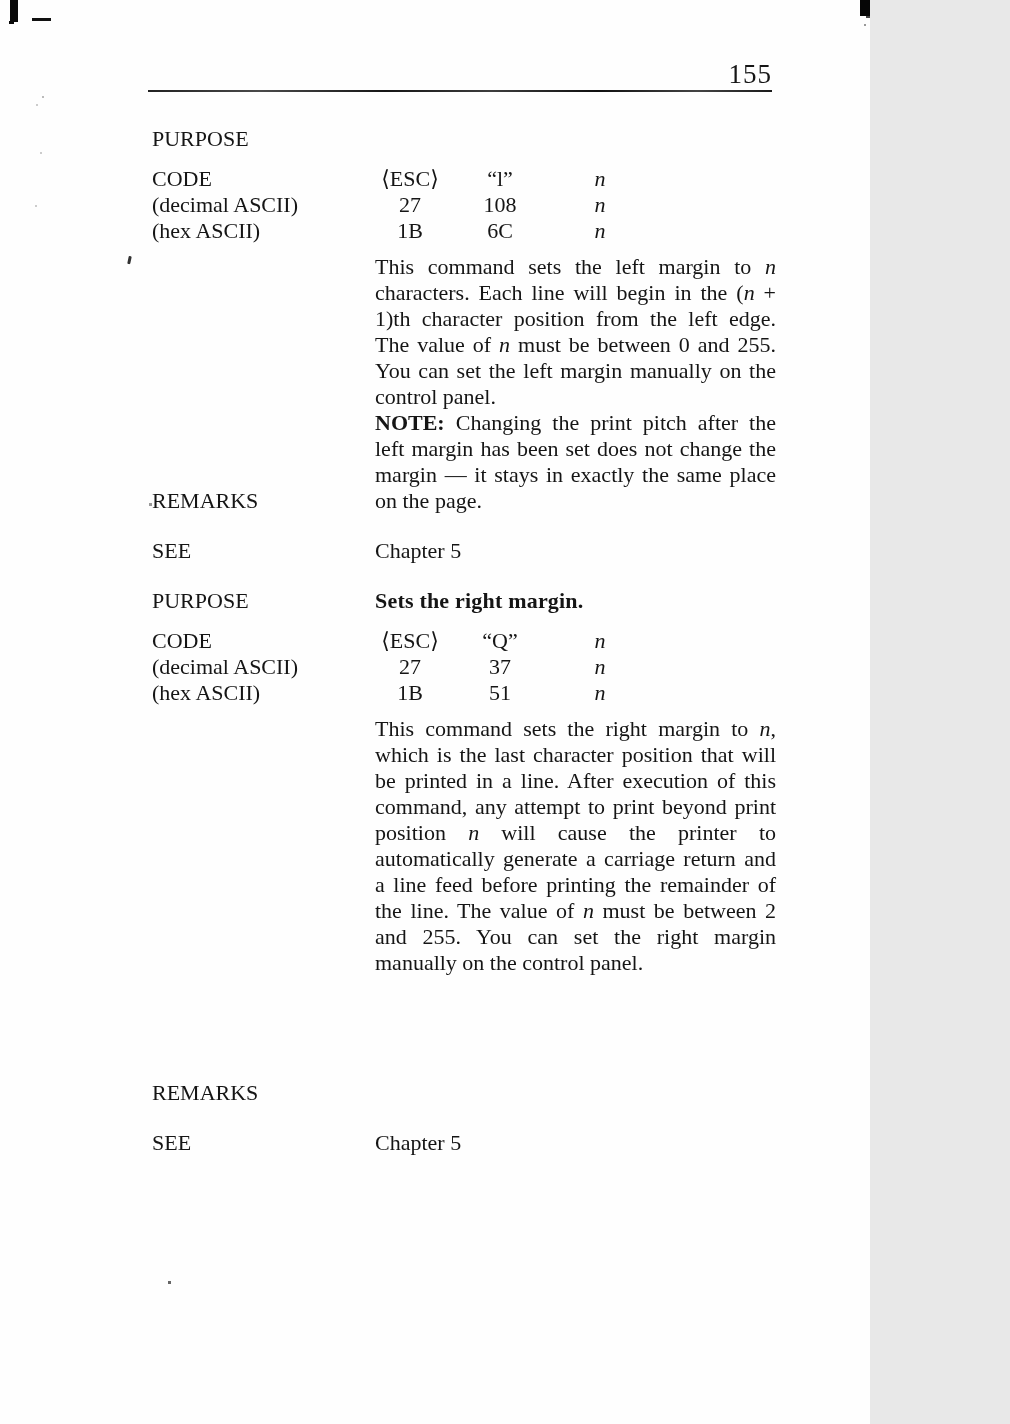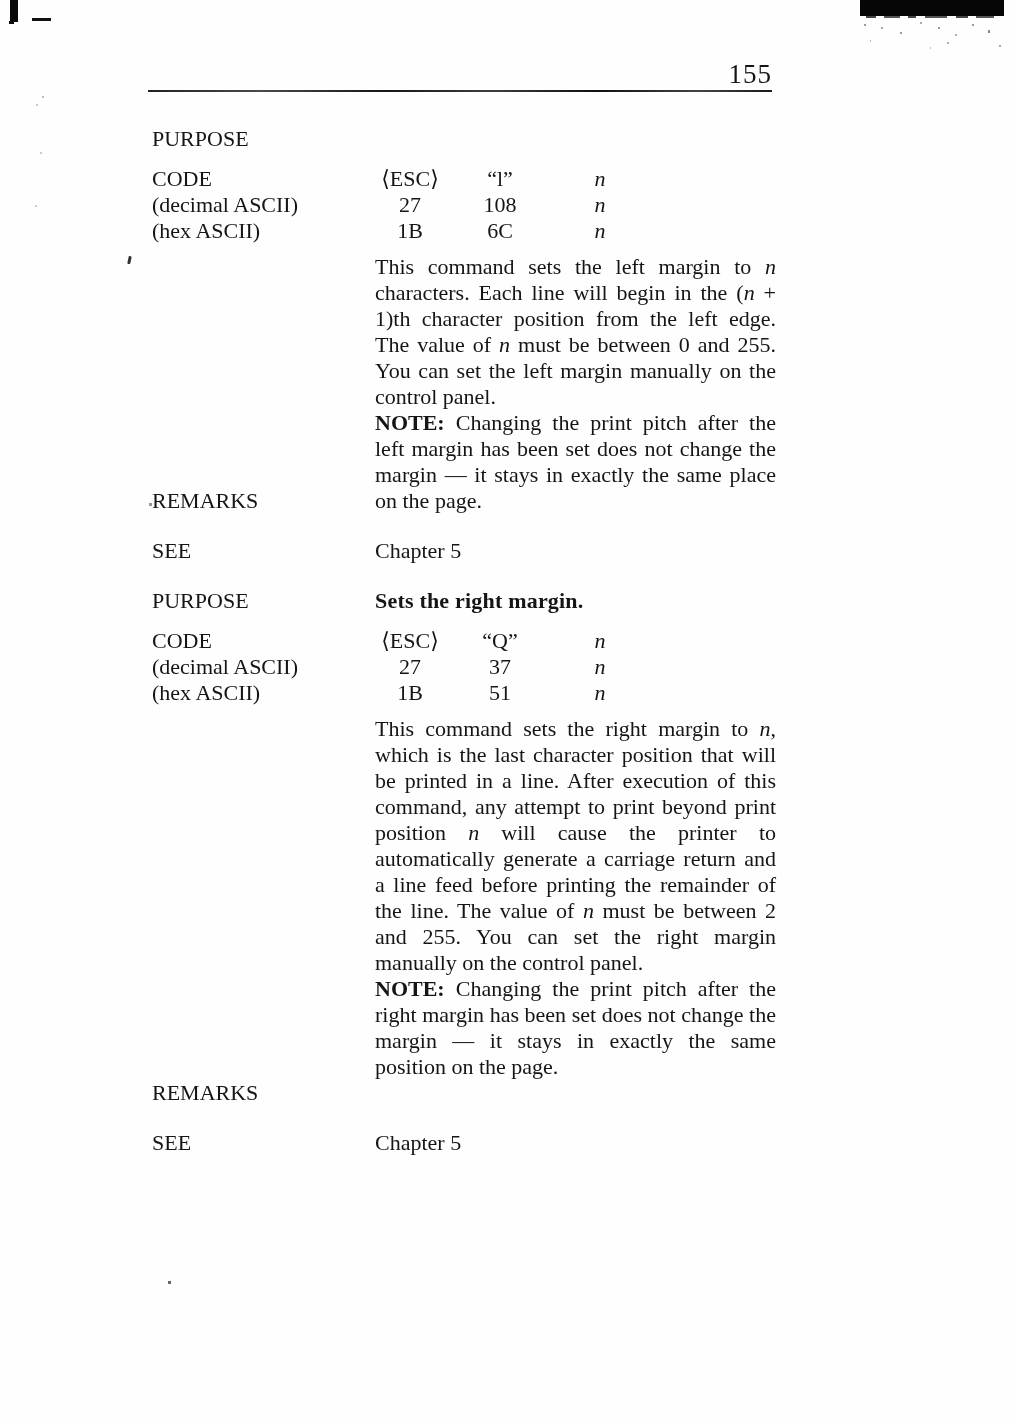--- a/index.html
+++ b/index.html
@@ -1,19 +1,19 @@
 <!DOCTYPE html>
 <html><head>
 <meta charset="utf-8">
 <style>
   * { margin:0; padding:0; box-sizing:border-box; }
   html,body { background:#e8e8e8; }
   .page {
     position:relative;
-    width:1010px; height:1424px;
+    width:870px; height:1424px;
     background:#fefefe;
     overflow:hidden;
     font-family:"Liberation Serif","DejaVu Serif",serif;
     color:#151515;
   }
   .artifacts { position:absolute; left:0; top:0; pointer-events:none; }
   .pagenum {
     position:absolute; top:61px; left:600px; width:172px;
     text-align:right; font-size:27px; line-height:27px;
     letter-spacing:1px;
@@ -137,21 +137,20 @@
       <div class="lab">(hex ASCII)</div>
       <div class="cell">1B</div>
       <div class="cell">51</div>
       <div class="cell"><i>n</i></div>
     </div>
 
     <div class="row remarks-row">
       <div class="lab">REMARKS</div>
       <div class="val remarks min2">
         <p>This command sets the right margin to <i>n</i>, which is the last character position that will be printed in a line. After execution of this command, any attempt to print beyond print position <i>n</i> will cause the printer to automatically generate a carriage return and a line feed before printing the remainder of the line. The value of <i>n</i> must be between 2 and 255. You can set the right margin manually on the control panel.</p>
-        <p><b>NOTE:</b> Changing the print pitch after the right margin has been set does not change the margin — it stays in exactly the same position on the page.</p>
       </div>
     </div>
 
     <div class="row see-row">
       <div class="lab">SEE</div>
       <div class="val">Chapter 5</div>
     </div>
 
   </div>
 </div>

